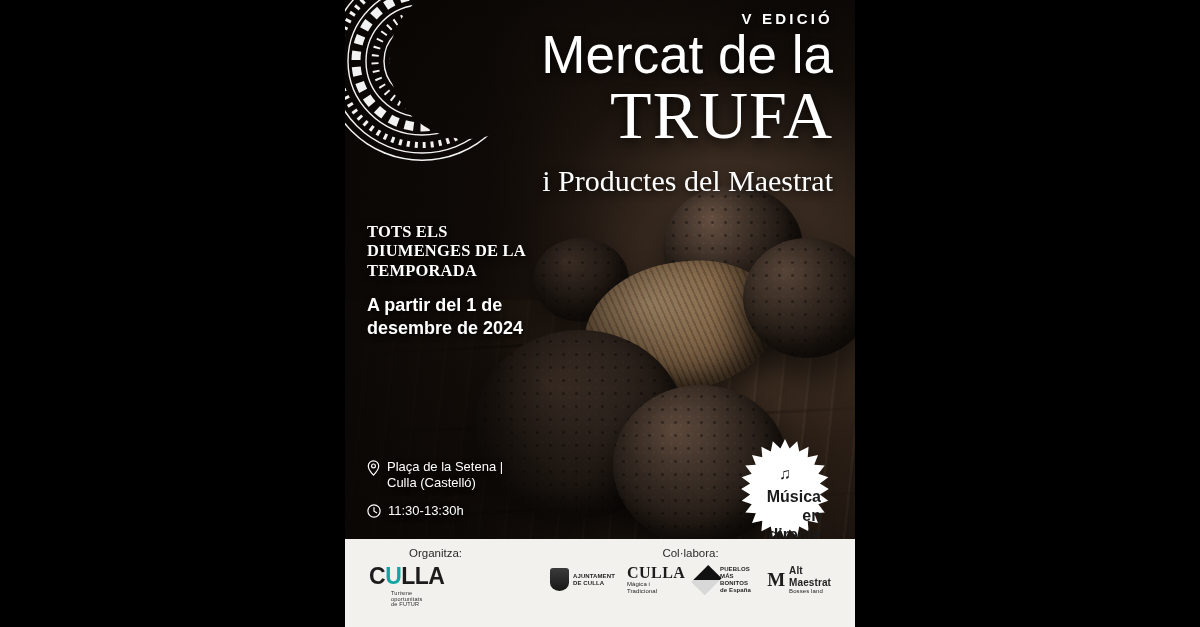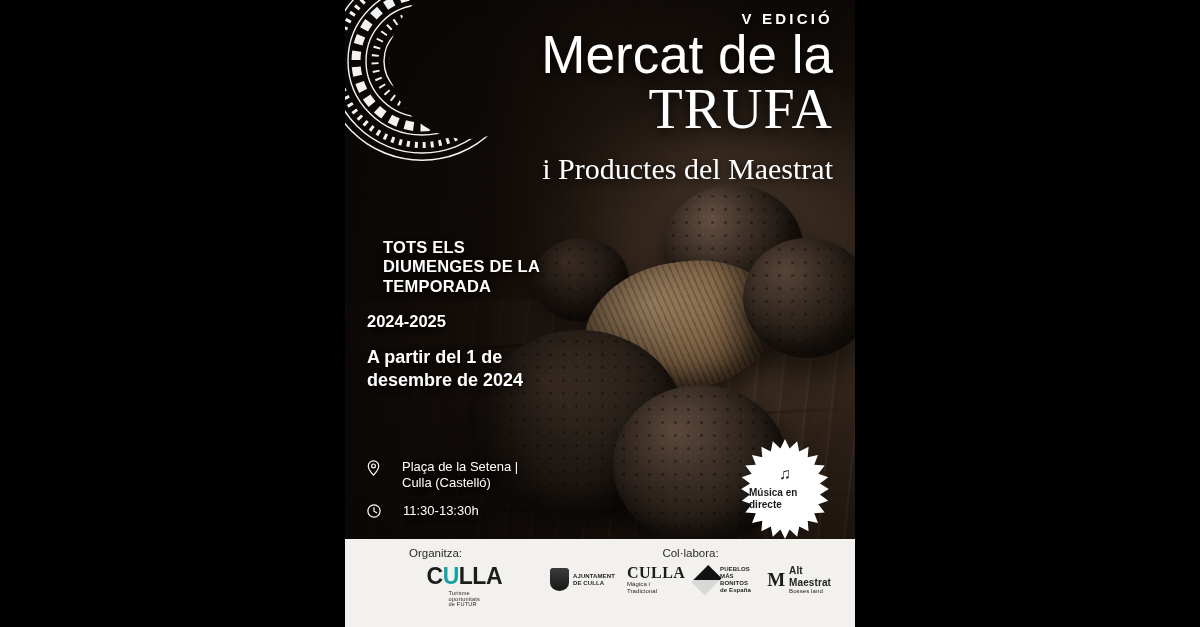--- a/index.html
+++ b/index.html
@@ -138,21 +138,21 @@
   .line-1 {
     font-family: Liberation Sans, sans-serif;
     font-size: 53px;
     line-height: 0.98;
     margin: 0;
     font-weight: 400;
     text-shadow: 0 3px 10px rgba(0,0,0,.85);
   }
   .line-2 {
     font-family: "Liberation Serif", serif;
-    font-size: 56px;
+    font-size: 68px;
     line-height: 0.95;
     margin: 2px 0 17px 0;
     font-weight: 400;
     letter-spacing: 1px;
     text-shadow: 0 3px 12px rgba(0,0,0,.85);
   }
   .line-3 {
     font-family: "Liberation Serif", serif;
     font-size: 30px;
     line-height: 1.05;
@@ -167,22 +167,23 @@
     left: 22px;
     top: 222px;
     color: #ffffff;
     text-shadow: 0 2px 6px rgba(0,0,0,.9);
   }
   .sched-main {
     font-size: 16.5px;
     font-weight: 700;
     line-height: 1.18;
     letter-spacing: .2px;
-    margin: 16px;
+    margin: 0;
     text-transform: uppercase;
+    font-family: Liberation Serif, serif;
   }
   .sched-years {
     font-size: 16.5px;
     font-weight: 700;
     line-height: 1.2;
     margin: 0;
   }
   .sched-from {
     margin: 14px 0 0 0;
     font-size: 18px;
@@ -194,21 +195,21 @@
   .venue {
     position: absolute;
     left: 22px;
     bottom: 96px;
     color: #ffffff;
     text-shadow: 0 2px 6px rgba(0,0,0,.9);
   }
   .venue-row {
     display: flex;
     align-items: flex-start;
-    gap: 22px;
+    gap: 7px;
     margin-bottom: 12px;
   }
   .venue-row:last-child { margin-bottom: 12px; }
   .venue-text {
     font-size: 13px;
     line-height: 1.24;
     white-space: pre-line;
   }
   .pin, .clock { flex: 0 0 auto; margin-top: 1px; }
 
@@ -219,22 +220,22 @@
     bottom: 86px;
     width: 104px;
     height: 104px;
     display: flex;
     align-items: center;
     justify-content: center;
   }
   .badge-label {
     position: absolute;
     width: 72px;
-    text-align: left;
-    font-size: 10px;
+    text-align: right;
+    font-size: 16px;
     font-weight: 700;
     line-height: 1.2;
     color: #1b1b1b;
     top: 50px;
     white-space: pre-line;
   }
   .badge-note {
     position: absolute;
     top: 28px;
     font-size: 16px;
@@ -258,21 +259,21 @@
   .foot-right { flex: 1; }
   .foot-title {
     font-size: 11.5px;
     color: #2a2a2a;
     margin: 0 0 6px 0;
     font-weight: 400;
   }
   .logos {
     display: flex;
     align-items: center;
-    justify-content: flex-end;
+    justify-content: flex-start;
     gap: 12px;
     padding: 0 24px;
   }
   
   .culla-logo {
     display: flex;
     flex-direction: column;
     align-items: center;
     line-height: 1;
   }
@@ -382,21 +383,20 @@
       <p class="edition">V EDICIÓ</p>
       <p class="line-1">Mercat de la</p>
       <p class="line-2">TRUFA</p>
       <p class="line-3">i Productes del Maestrat</p>
     </div>
 
     <div class="schedule">
       <p class="sched-main" style="white-space:pre-line">TOTS ELS
 DIUMENGES DE LA
 TEMPORADA</p>
-      <p class="sched-years">2024-2025</p>
       <p class="sched-from" style="white-space:pre-line">A partir del 1 de
 desembre de 2024</p>
     </div>
 
     <div class="venue">
       <div class="venue-row">
         <svg class="pin" width="13" height="16" viewBox="0 0 13 16">
           <path d="M6.5 0.8C3.6 0.8 1.3 3.1 1.3 6c0 3.8 5.2 9.1 5.2 9.1S11.7 9.8 11.7 6c0-2.9-2.3-5.2-5.2-5.2z" fill="none" stroke="#ffffff" stroke-width="1.2"></path>
           <circle cx="6.5" cy="5.9" r="1.9" fill="none" stroke="#ffffff" stroke-width="1.2"></circle>
         </svg>

